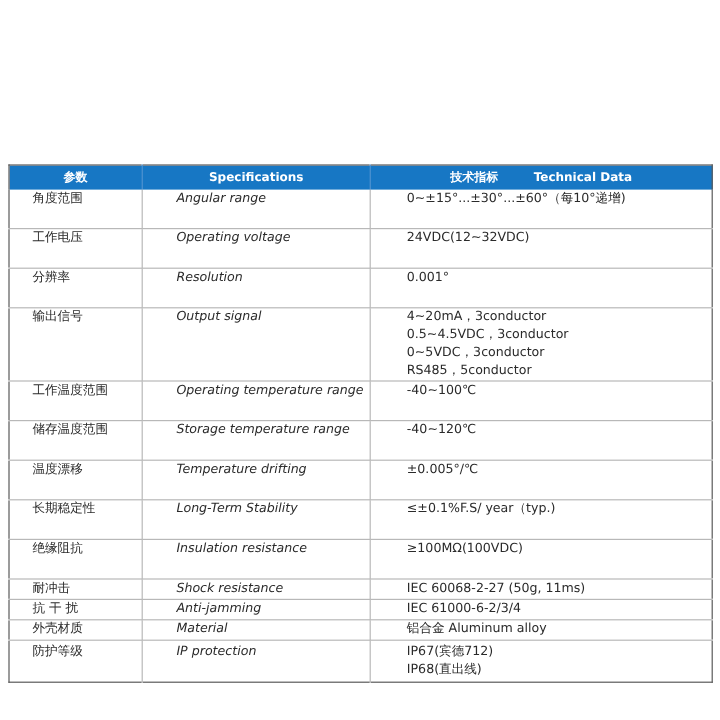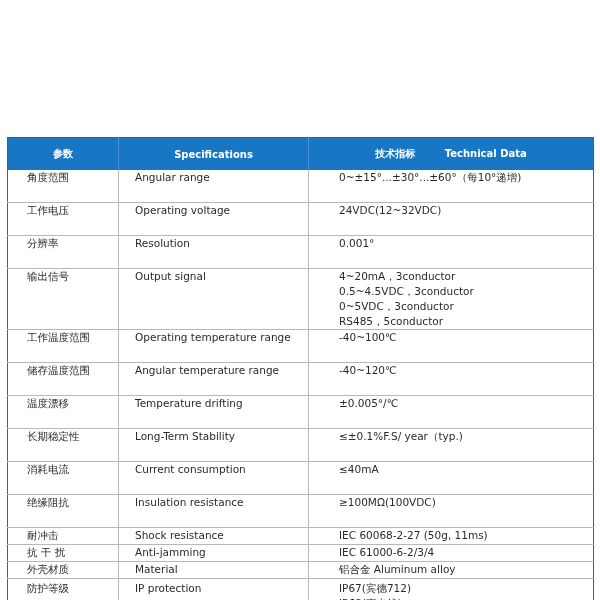--- a/index.html
+++ b/index.html
@@ -5,32 +5,32 @@
   html, body { margin:0; padding:0; background:#ffffff; }
   body { width:600px; height:600px; position:relative; overflow:hidden;
          font-family:"DejaVu Sans", "Liberation Sans", sans-serif; color:#2a2a2a; }
   .spec-table { position:absolute; left:7px; top:137px; width:586px;
                 border-collapse:collapse; table-layout:fixed;
                 border:1px solid #5a5a5a; font-size:10.5px; }
   .spec-table col.c1 { width:111px; }
   .spec-table col.c2 { width:190px; }
   .spec-table col.c3 { width:285px; }
   .spec-table th { background:#1777c4; color:#ffffff; font-weight:bold;
-                   height:32px; padding:0; font-size:10px; text-align:center;
+                   height:20px; padding:0; font-size:10px; text-align:center;
                    border-right:1px solid #4a8fcf; }
   .spec-table th:last-child { border-right:none; }
   .th3-inner { display:inline-block; }
   .th3-inner .cn { margin-right:26px; }
   .th3-inner .en { }
   .spec-table td { padding:0 0 0 0; vertical-align:top; line-height:15px;
                    border-bottom:1px solid #b8b8b8; border-right:1px solid #b8b8b8;
                    white-space:nowrap; overflow:hidden; }
   .spec-table td:last-child { border-right:none; }
   .spec-table td.cn { padding-left:19px; font-size:10.5px; }
-  .spec-table td.en { padding-left:16px; }
+  .spec-table td.en { padding-left:28px;font-style:italic; }
   .spec-table td.val { padding-left:30px; }
   .spec-table tr.r-std td { height:32px; }
   .spec-table tr.r-tall td { height:56px; }
   .spec-table tr.r-mid td { height:16px; }
   .spec-table tr.r-ip td { height:32px; padding-top:2px; }
   .spec-table tr:last-child td { border-bottom:none; }
   .line { display:block; }
 </style>
 </head>
 <body>
@@ -79,37 +79,32 @@
         <span class="line">RS485，5conductor</span>
       </td>
     </tr>
     <tr class="r-std">
       <td class="cn">工作温度范围</td>
       <td class="en">Operating temperature range</td>
       <td class="val">-40~100℃</td>
     </tr>
     <tr class="r-std">
       <td class="cn">储存温度范围</td>
-      <td class="en">Angular temperature range</td>
+      <td class="en">Storage temperature range</td>
       <td class="val">-40~120℃</td>
     </tr>
     <tr class="r-std">
       <td class="cn">温度漂移</td>
       <td class="en">Temperature drifting</td>
       <td class="val">±0.005°/℃</td>
     </tr>
     <tr class="r-std">
       <td class="cn">长期稳定性</td>
       <td class="en">Long-Term Stability</td>
       <td class="val">≤±0.1%F.S/ year（typ.)</td>
-    </tr>
-    <tr class="r-std">
-      <td class="cn">消耗电流</td>
-      <td class="en">Current consumption</td>
-      <td class="val">≤40mA</td>
     </tr>
     <tr class="r-std">
       <td class="cn">绝缘阻抗</td>
       <td class="en">Insulation resistance</td>
       <td class="val">≥100MΩ(100VDC)</td>
     </tr>
     <tr class="r-mid">
       <td class="cn">耐冲击</td>
       <td class="en">Shock resistance</td>
       <td class="val">IEC 60068-2-27 (50g, 11ms)</td>

